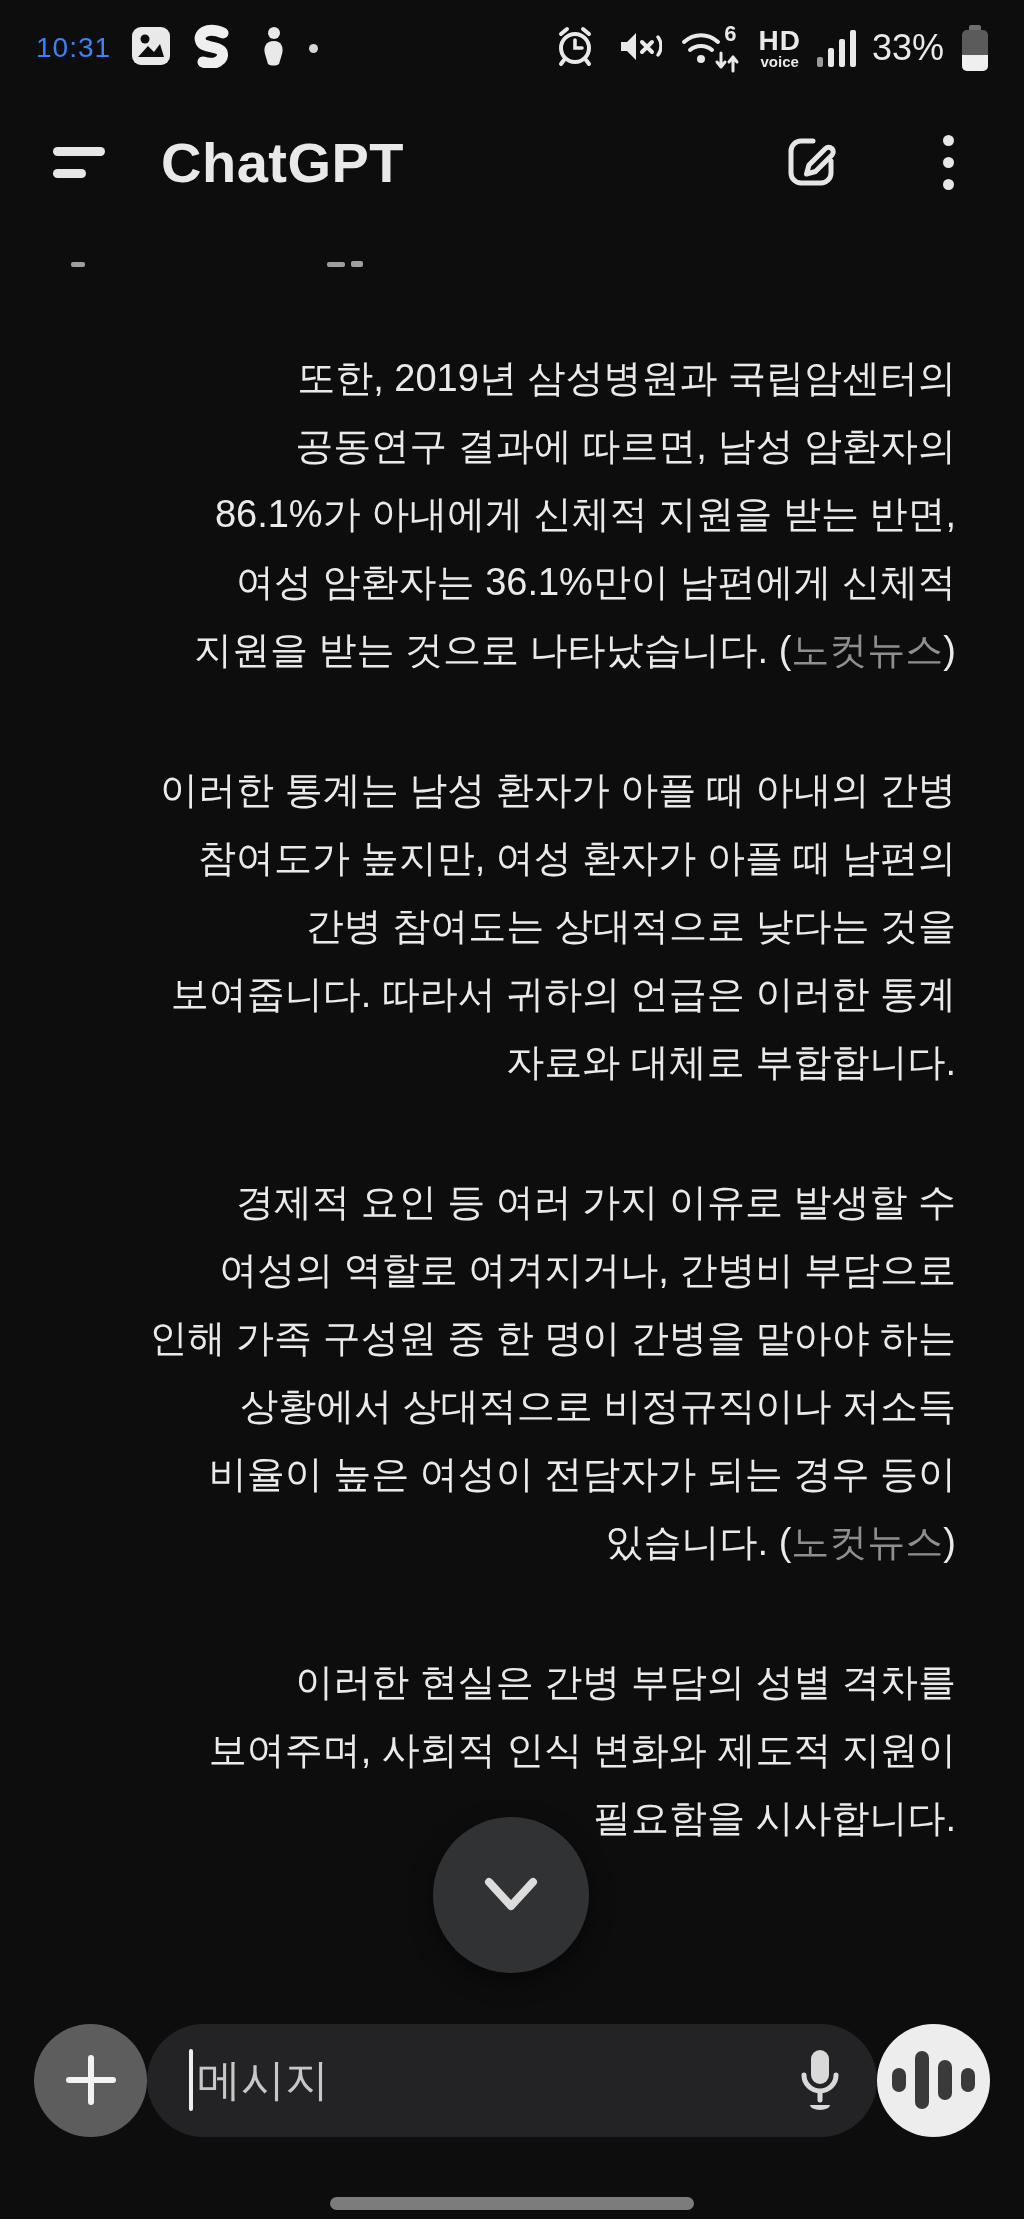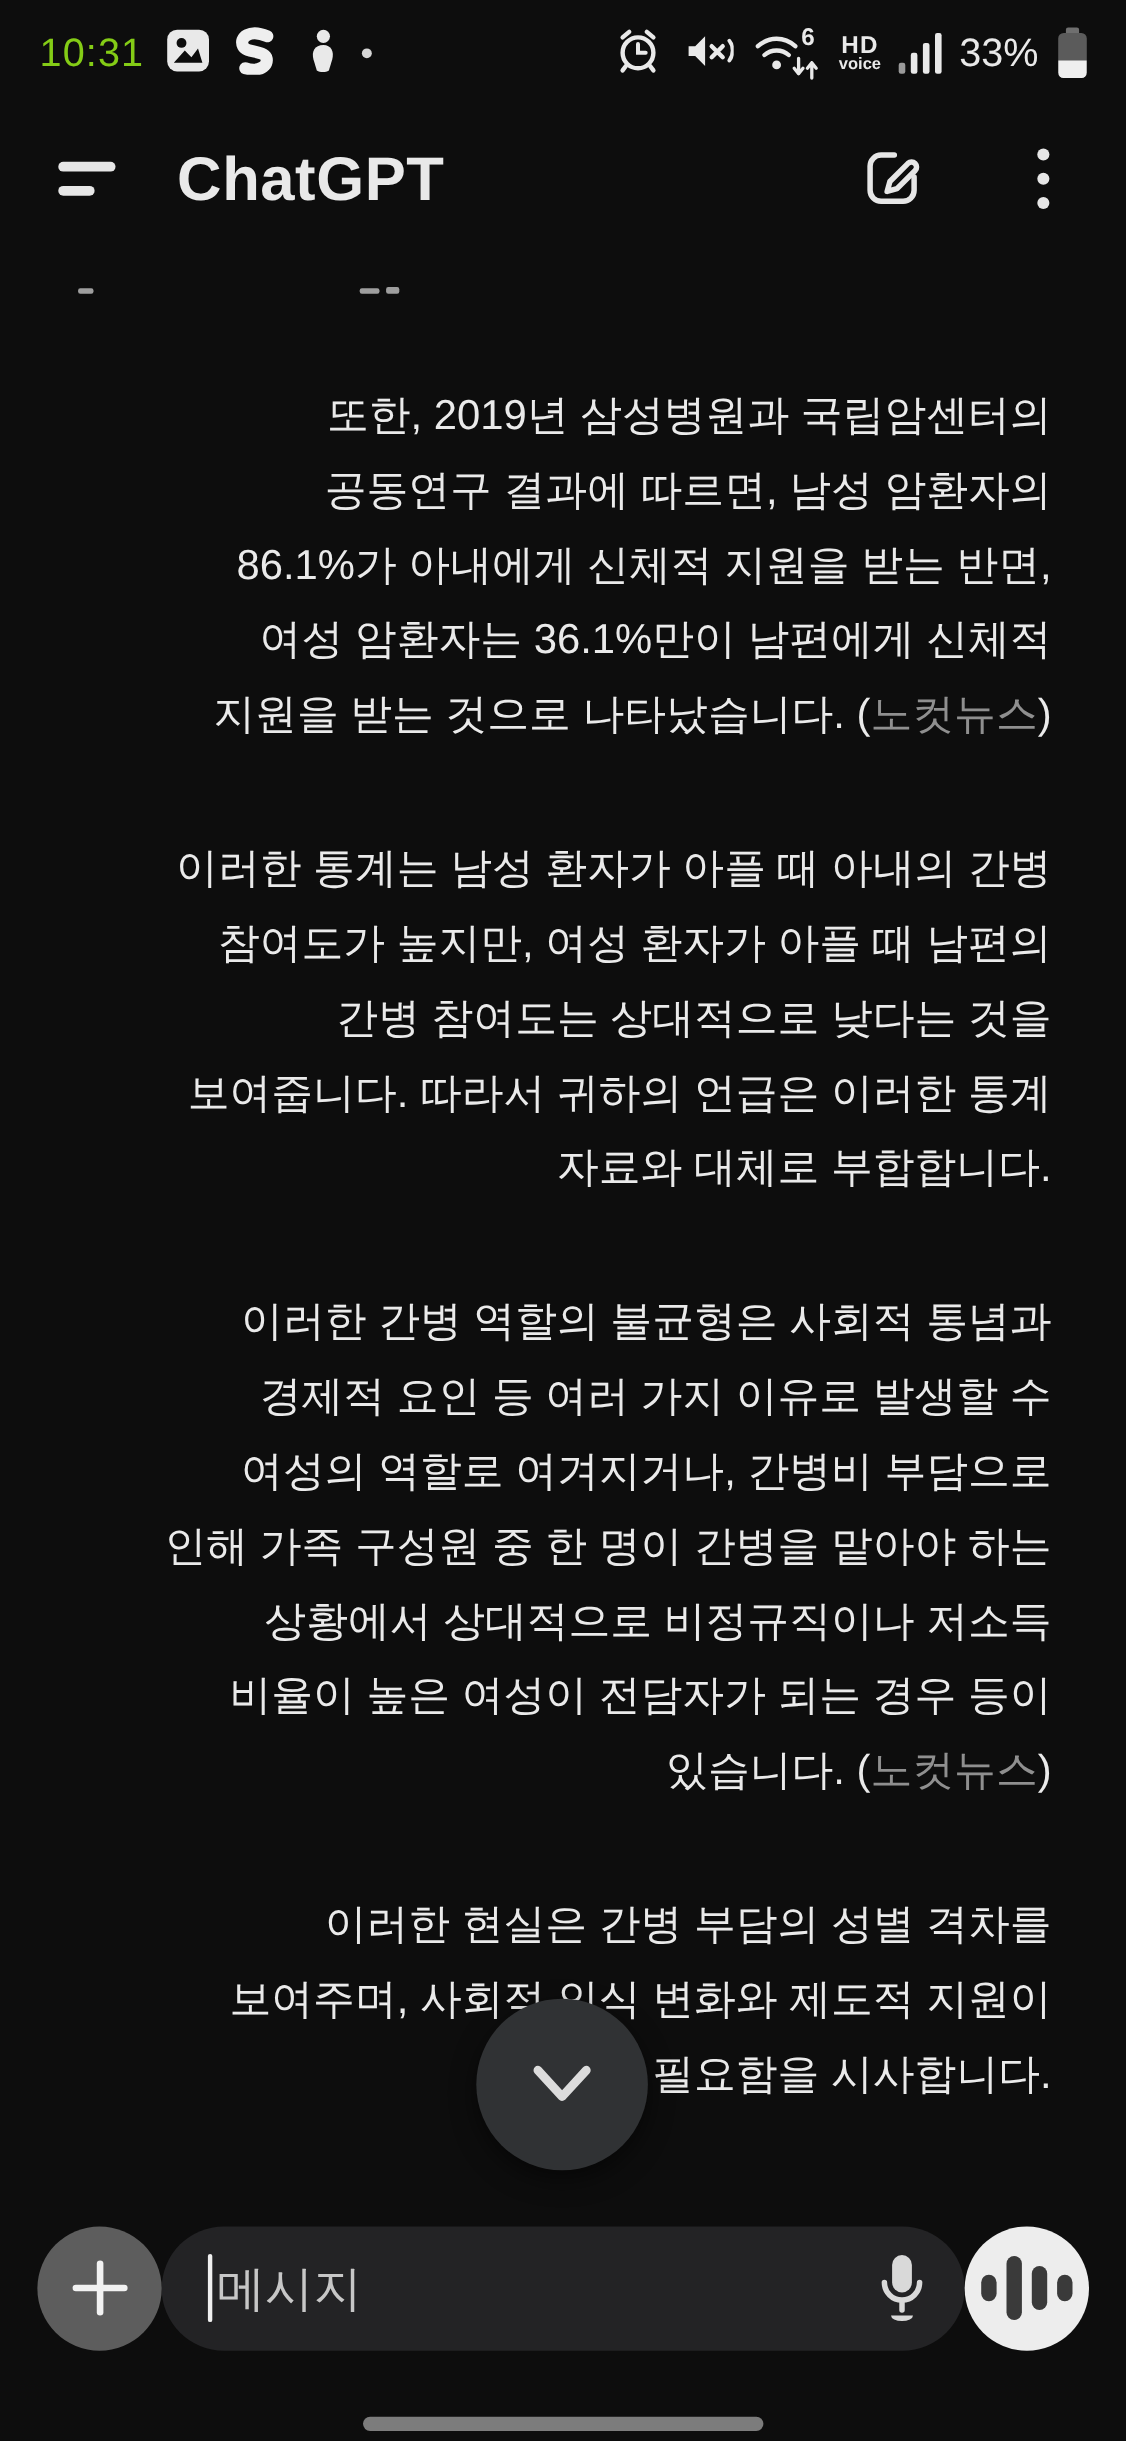--- a/index.html
+++ b/index.html
@@ -10,24 +10,24 @@
     color:#eaeaea;
     -webkit-font-smoothing:antialiased;
   }
   
   .status-bar{
     position:absolute;top:0;left:0;right:0;height:96px;
     display:flex;align-items:center;padding:0 36px;box-sizing:border-box;
   }
   .sb-left{display:flex;align-items:center;gap:20px;}
   .sb-right{display:flex;align-items:center;gap:16px;margin-left:auto;}
-  .sb-time{font-size:36px;font-weight:400;color:#84cc16;letter-spacing:1px;}
+  .sb-time{font-size:28px;font-weight:400;color:#3b82f6;letter-spacing:1px;}
   .sb-text{font-size:36px;color:#e9e9e9;}
   .hdvoice{display:flex;flex-direction:column;align-items:center;line-height:1;color:#e9e9e9;}
-  .hdvoice .hd{font-size:22px;font-weight:700;letter-spacing:1px;}
+  .hdvoice .hd{font-size:28px;font-weight:700;letter-spacing:1px;}
   .hdvoice .voice{font-size:15px;font-weight:700;margin-top:-1px;}
   .sig-bars{display:flex;align-items:flex-end;gap:5px;height:38px;}
   .sig-bars i{display:block;width:6px;border-radius:2px;background:#e9e9e9;}
   .battery{position:relative;width:26px;height:46px;margin-left:2px;}
   .battery .nub{position:absolute;top:0;left:7px;width:12px;height:6px;background:#6f6f6f;border-radius:2px 2px 0 0;}
   .battery .body{position:absolute;top:5px;left:0;right:0;bottom:0;background:#5b5b5b;border-radius:5px;overflow:hidden;}
   .battery .fill{position:absolute;left:0;right:0;bottom:0;height:38%;background:#efefef;}
   .dot-icon{width:9px;height:9px;border-radius:50%;background:#d6d6d6;}
   
   .header{
@@ -204,21 +204,20 @@
         <div class="line"><span>지원을 받는 것으로 나타났습니다. (</span><span class="cite-link">노컷뉴스</span><span>)</span></div>
       </div>
       <div class="para">
         <div class="line"><span>이러한 통계는 남성 환자가 아플 때 아내의 간병</span></div>
         <div class="line"><span>참여도가 높지만, 여성 환자가 아플 때 남편의</span></div>
         <div class="line"><span>간병 참여도는 상대적으로 낮다는 것을</span></div>
         <div class="line"><span>보여줍니다. 따라서 귀하의 언급은 이러한 통계</span></div>
         <div class="line"><span>자료와 대체로 부합합니다.</span></div>
       </div>
       <div class="para">
-        <div class="line"><span>이러한 간병 역할의 불균형은 사회적 통념과</span></div>
         <div class="line"><span>경제적 요인 등 여러 가지 이유로 발생할 수</span></div>
         <div class="line"><span>여성의 역할로 여겨지거나, 간병비 부담으로</span></div>
         <div class="line"><span>인해 가족 구성원 중 한 명이 간병을 맡아야 하는</span></div>
         <div class="line"><span>상황에서 상대적으로 비정규직이나 저소득</span></div>
         <div class="line"><span>비율이 높은 여성이 전담자가 되는 경우 등이</span></div>
         <div class="line"><span>있습니다. (</span><span class="cite-link">노컷뉴스</span><span>)</span></div>
       </div>
       <div class="para">
         <div class="line"><span>이러한 현실은 간병 부담의 성별 격차를</span></div>
         <div class="line"><span>보여주며, 사회적 인식 변화와 제도적 지원이</span></div>

